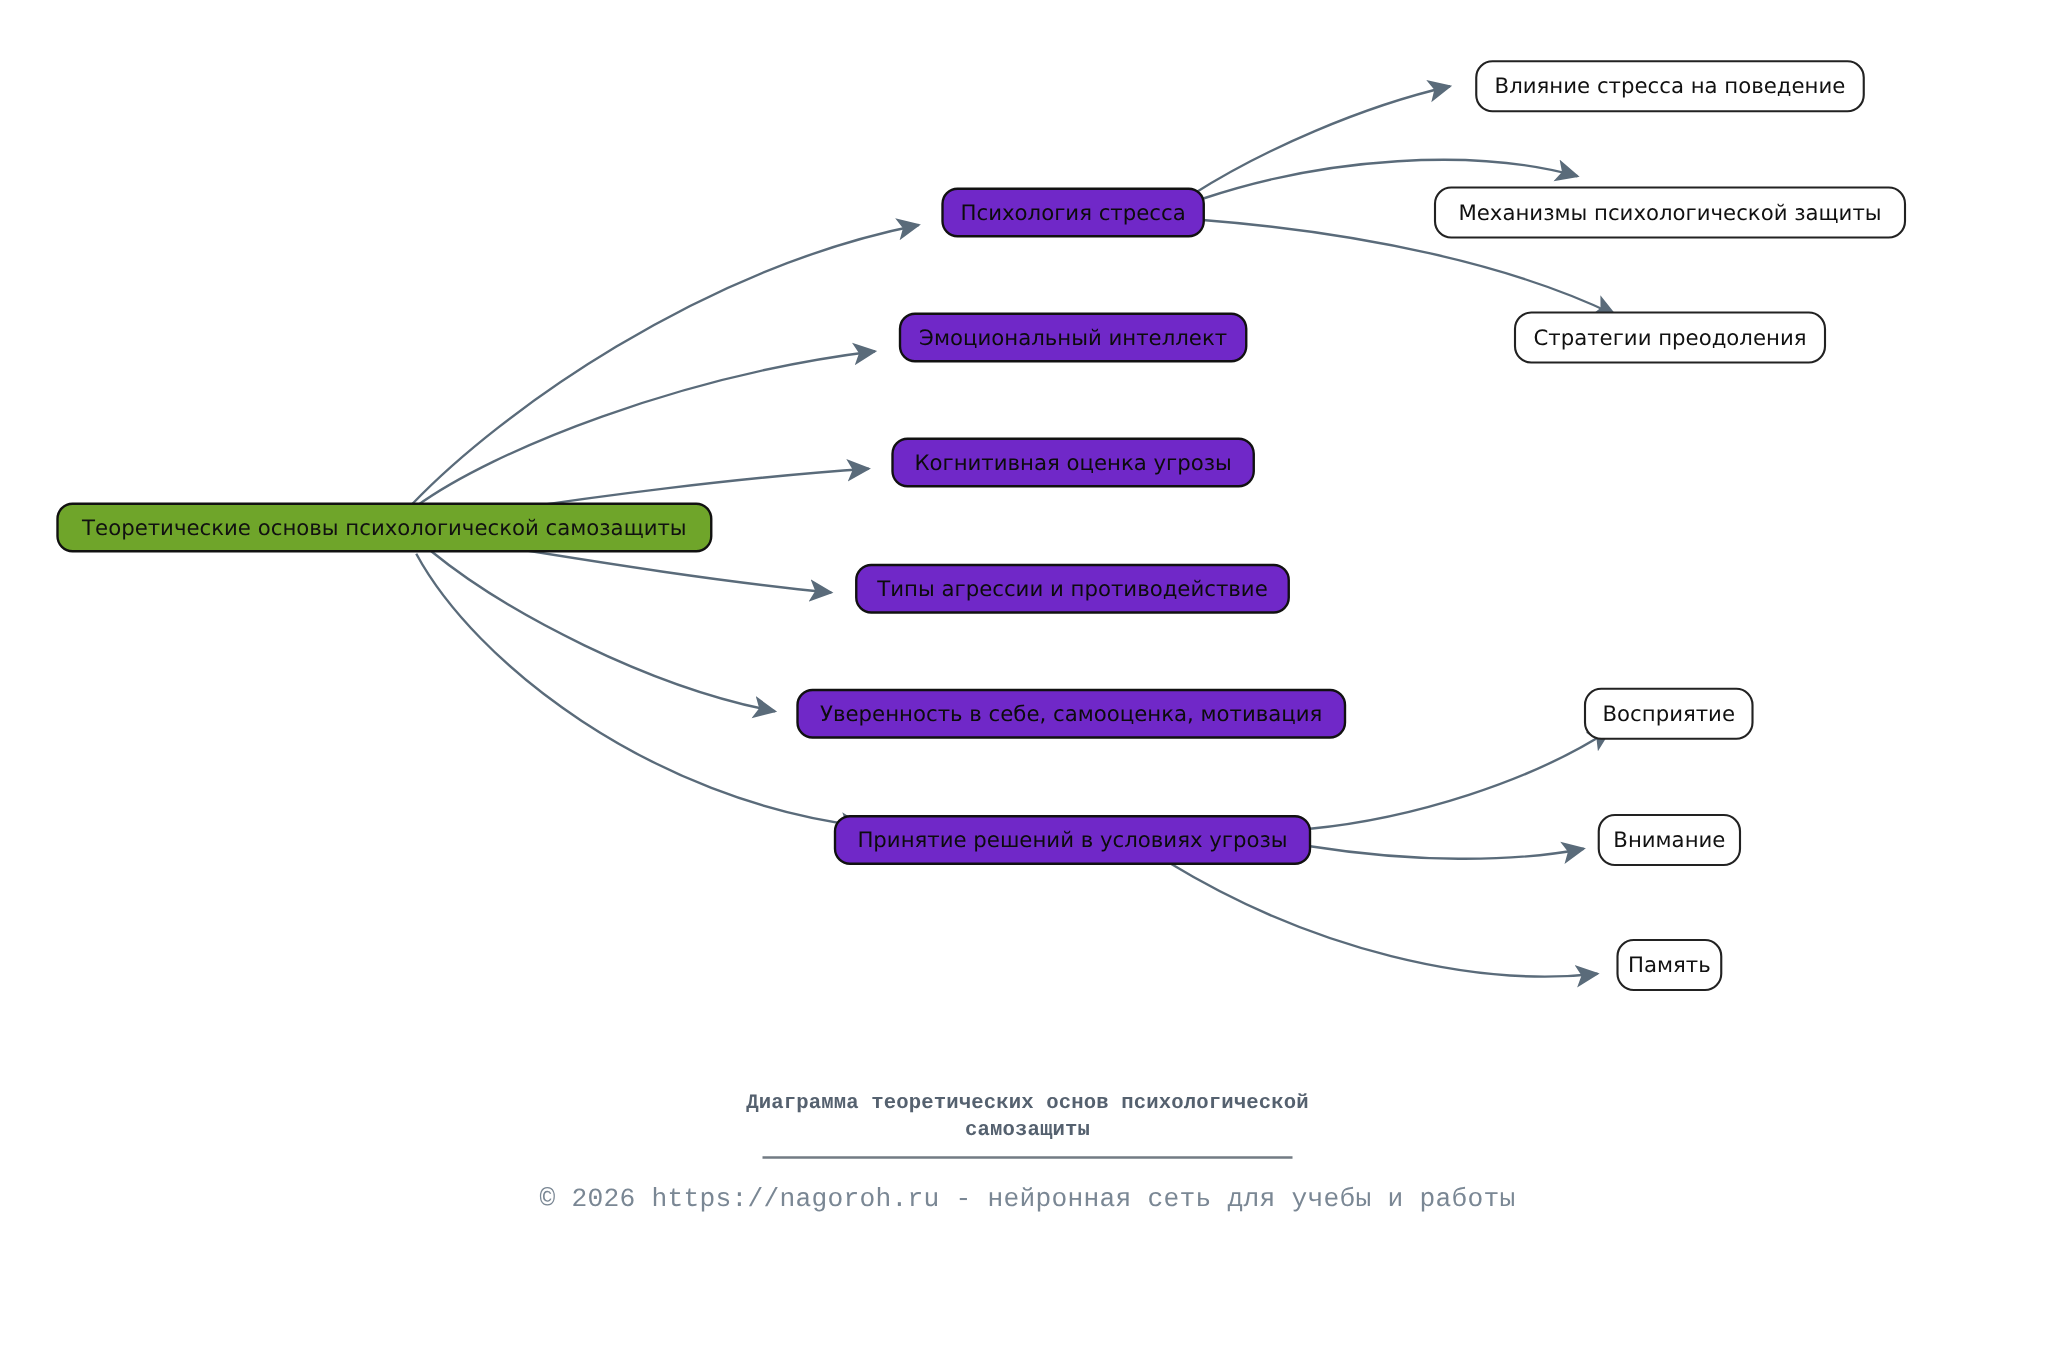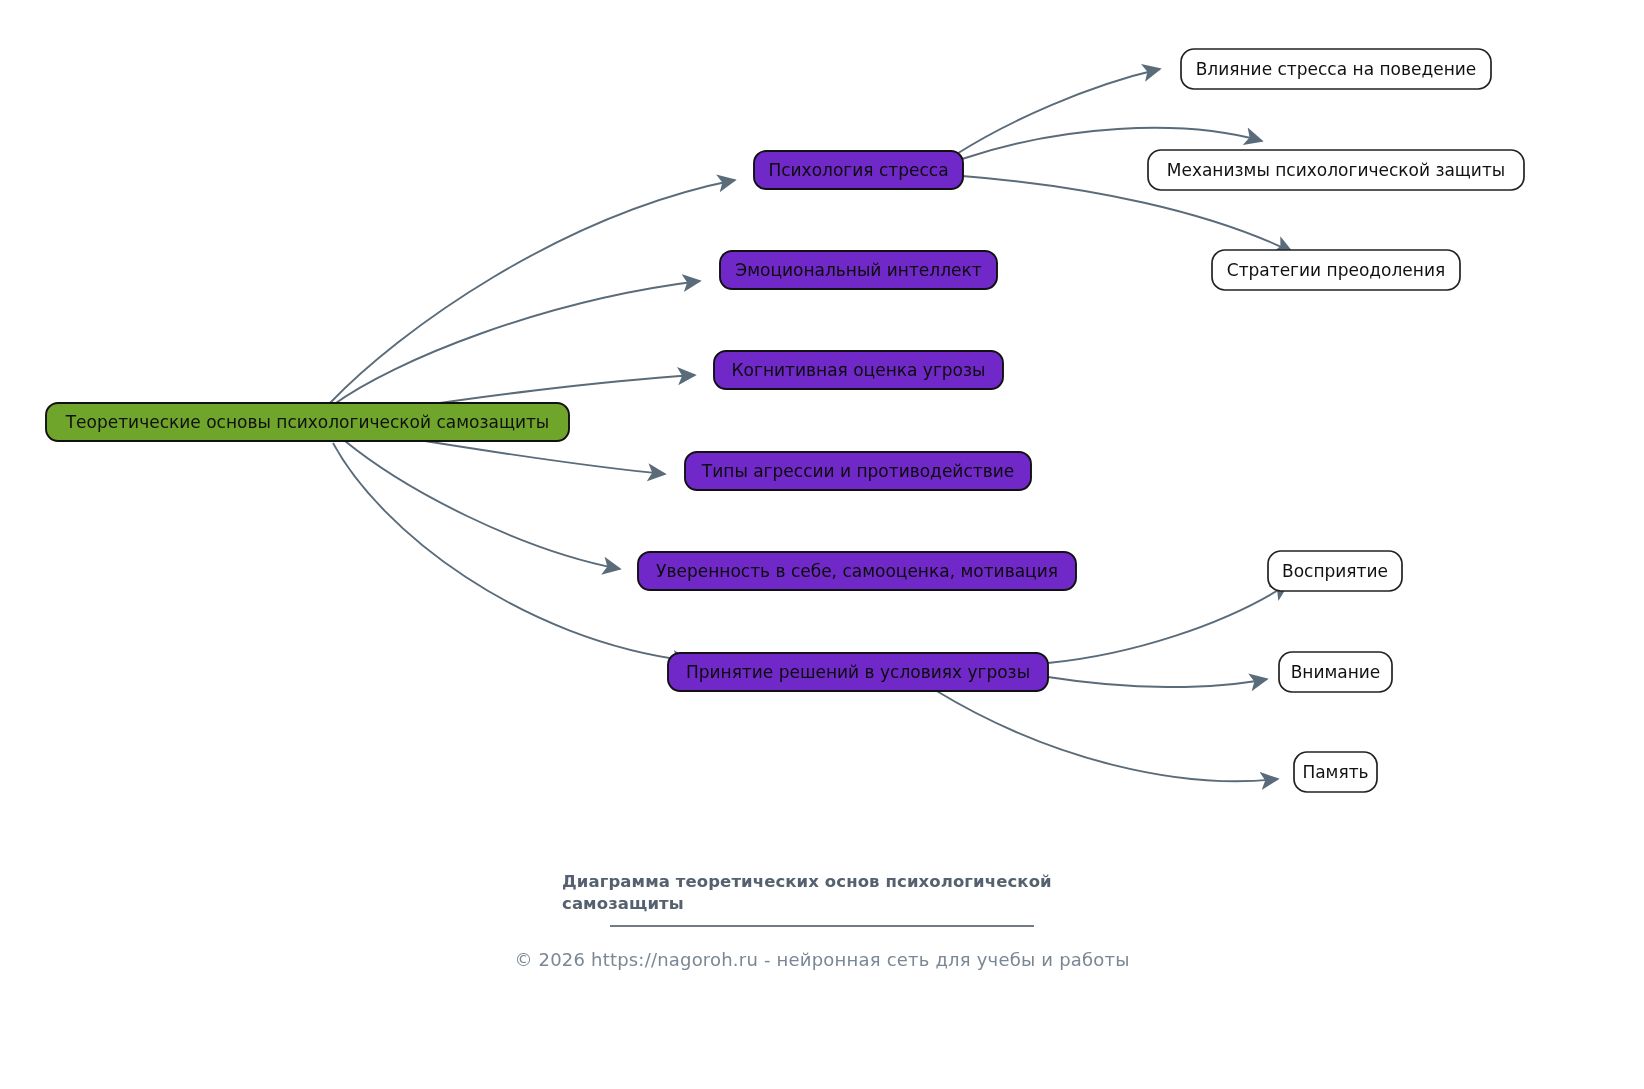--- a/index.html
+++ b/index.html
@@ -59,21 +59,23 @@
   text.node-label.on-root { fill: #111111; }
   text.node-label.on-branch { fill: #0c0c0c; }
   text.node-label.on-leaf { fill: #111111; }
 
   .footer {
     position: absolute;
     left: 0;
     right: 0;
     bottom: 0;
     height: 240px;
+    text-align: center;
     pointer-events: none;
+    font-family: Liberation Mono, monospace;
   }
   .footer-caption {
     position: absolute;
     left: 50%;
     transform: translateX(-50%);
     top: 22px;
     width: 520px;
     font-size: 16.5px;
     font-weight: bold;
     line-height: 1.32;
@@ -88,21 +90,21 @@
     width: 424px;
     height: 2px;
     background: #59646f;
     opacity: 0.85;
   }
   .footer-copyright {
     position: absolute;
     left: 50%;
     transform: translateX(-50%);
     top: 100px;
-    font-size: 18px;
+    font-size: 21px;
     color: #7a8794;
     letter-spacing: 0.2px;
     white-space: nowrap;
   }
 </style>
 </head>
 <body>
 
 <div id="diagram-root">
 

